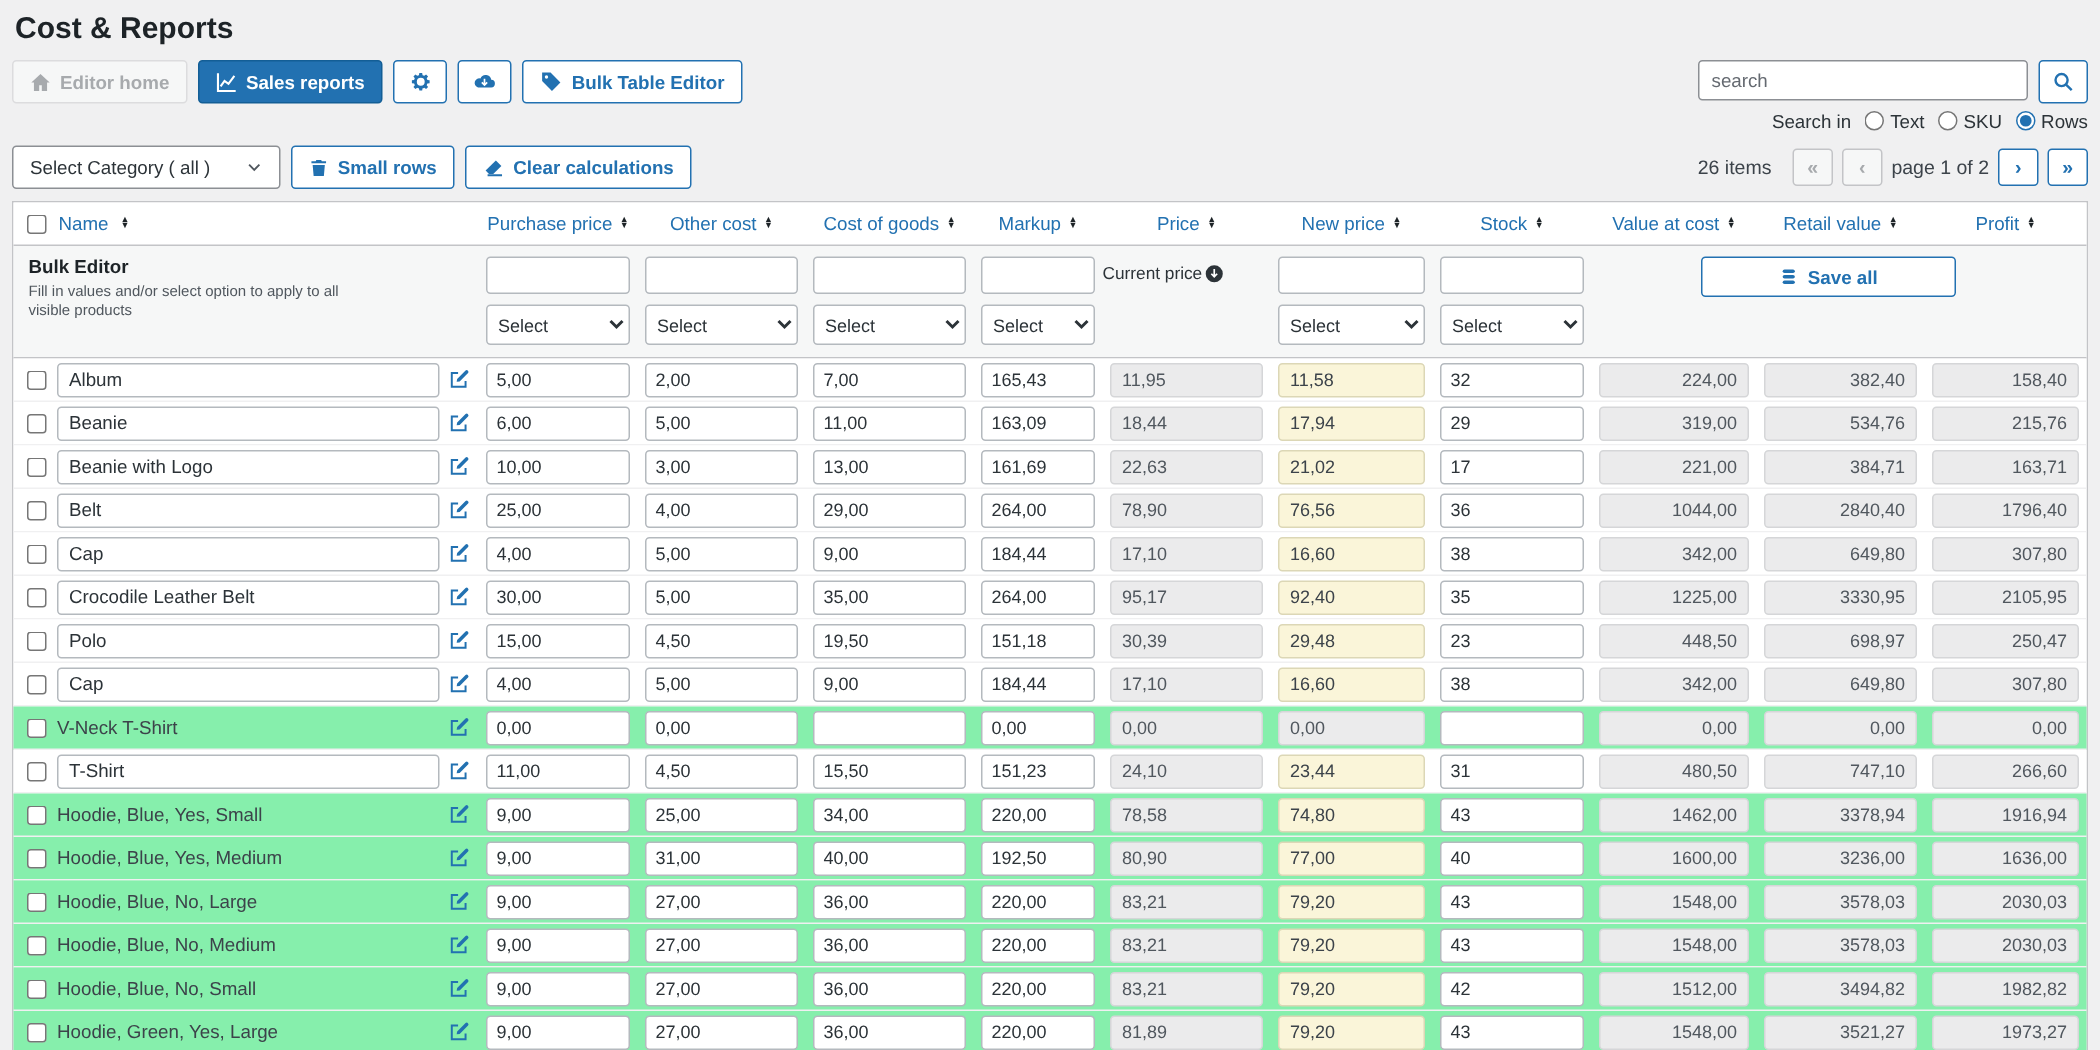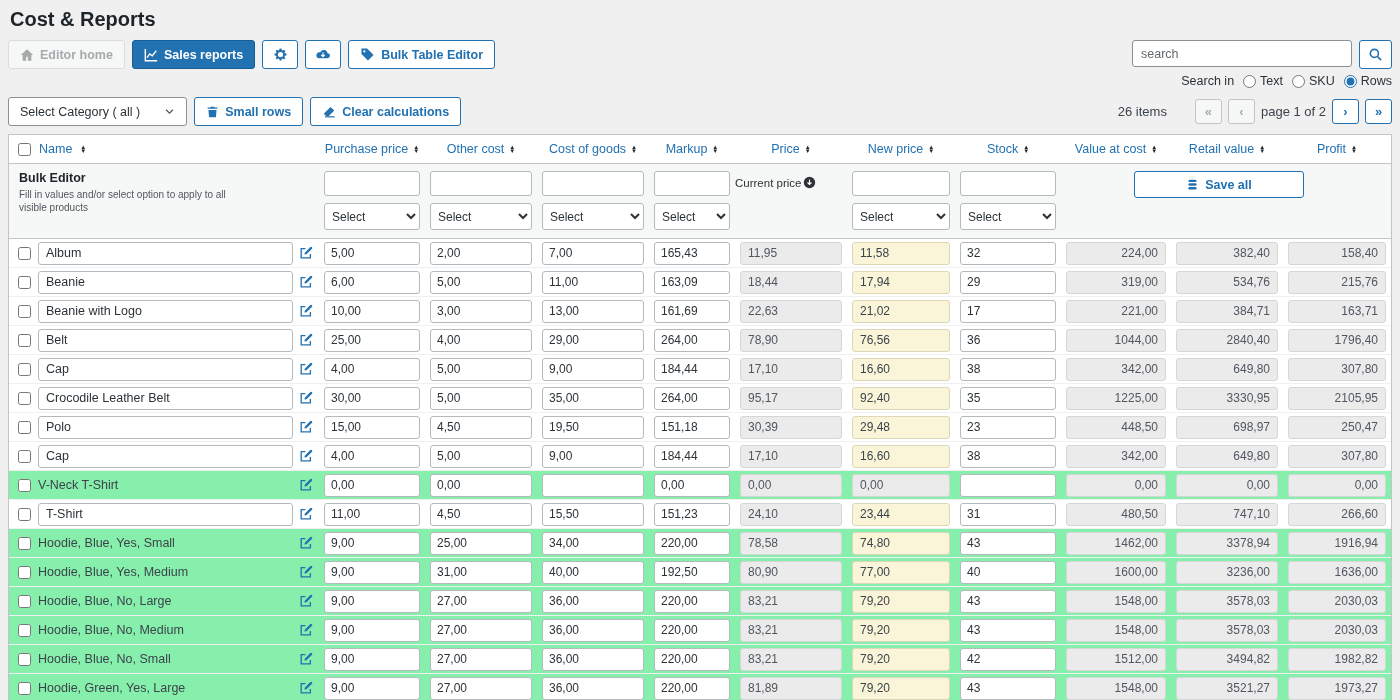--- a/index.html
+++ b/index.html
@@ -21,26 +21,26 @@
   .ico { display:inline-flex; align-items:center; }
 
   .search-panel { display:flex; flex-direction:column; align-items:flex-end; gap:5px; }
   .search-row { display:flex; gap:7px; }
   .search-input { width:220px; height:27px; border:1px solid #8c8f94; border-radius:3px; padding:0 8px;
                   font-size:12.5px; color:#2c3338; font-family:inherit; background:#fff; }
   .search-input::placeholder { color:#646970; }
   .search-btn { width:33px; height:29px; border:1px solid #2271b1; border-radius:3px; background:#fff;
                 display:inline-flex; align-items:center; justify-content:center; cursor:pointer; }
   .radio-row { font-size:12.5px; color:#2c3338; display:flex; align-items:center; gap:9px; }
-  .radio-row label { display:inline-flex; align-items:flex-end; gap:4px; cursor:pointer; }
+  .radio-row label { display:inline-flex; align-items:flex-start; gap:4px; cursor:pointer; }
   .radio-row input { accent-color:#2271b1; }
 
   .toolbar-row2 { display:flex; justify-content:space-between; margin-top:9px; align-items:center; }
   .pagination { display:flex; align-items:center; gap:6px; font-size:13px; color:#3c434a; }
-  .pagination .count { margin-right:22px; }
+  .pagination .count { margin-right:8px; }
   .pg-btn { min-width:27px; height:25px; border-radius:3px; border:1px solid #c3c4c7; background:#f6f7f7;
             color:#a7aaad; font-size:13px; font-weight:700; display:inline-flex; align-items:center;
             justify-content:center; cursor:default; font-family:inherit; }
   .pg-btn.active { background:#fff; border-color:#2271b1; color:#2271b1; cursor:pointer; }
 
   .table { margin-top:8px; background:#fff; border:1px solid #c3c4c7; }
   .grid { display:grid;
           grid-template-columns:284px 26px 106px 112px 112px 86px 112px 108px 106px 110px 112px minmax(0,1fr);
           align-items:center; }
 

